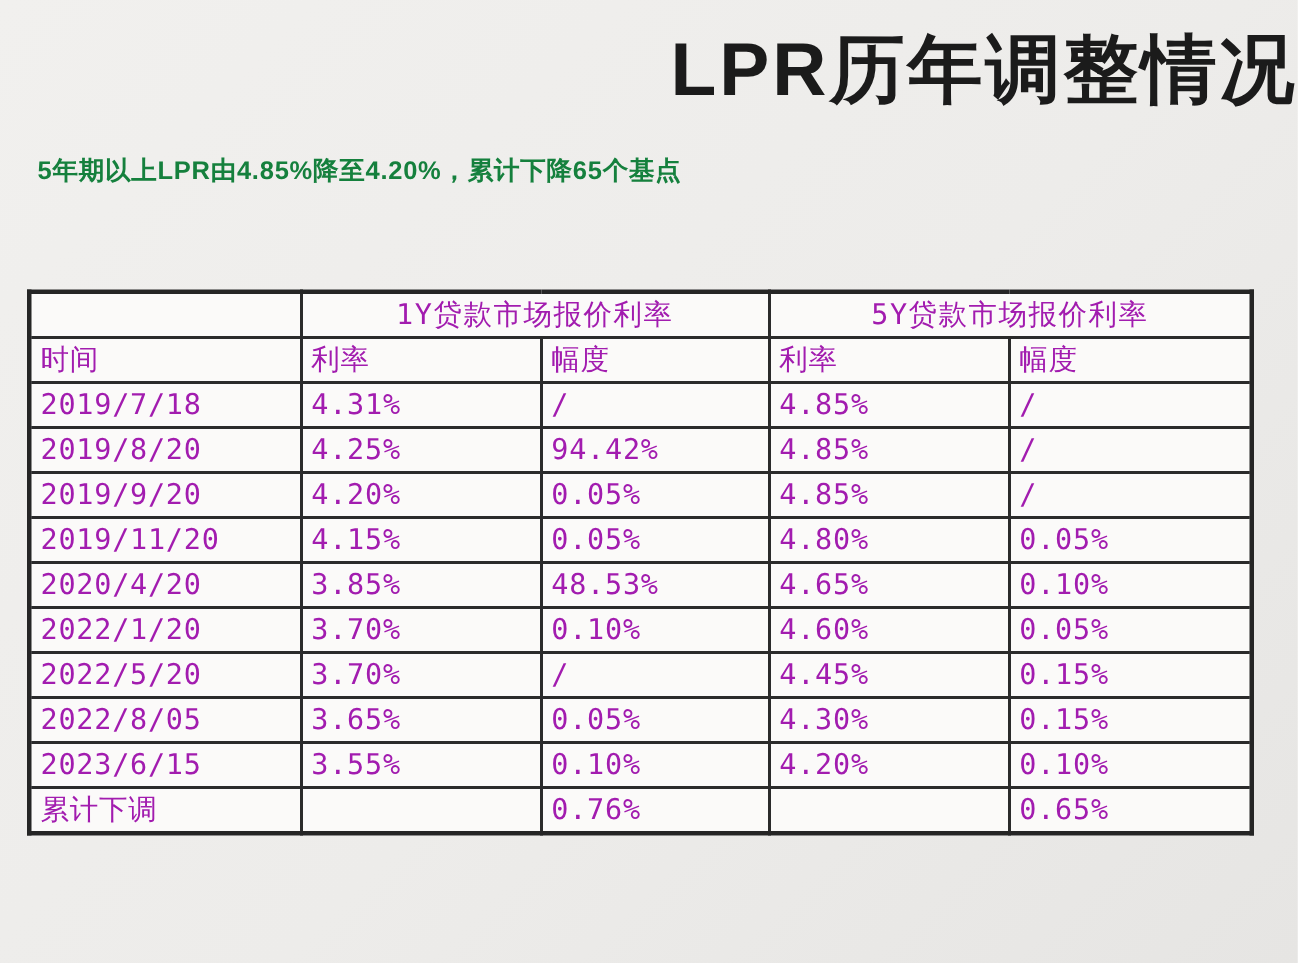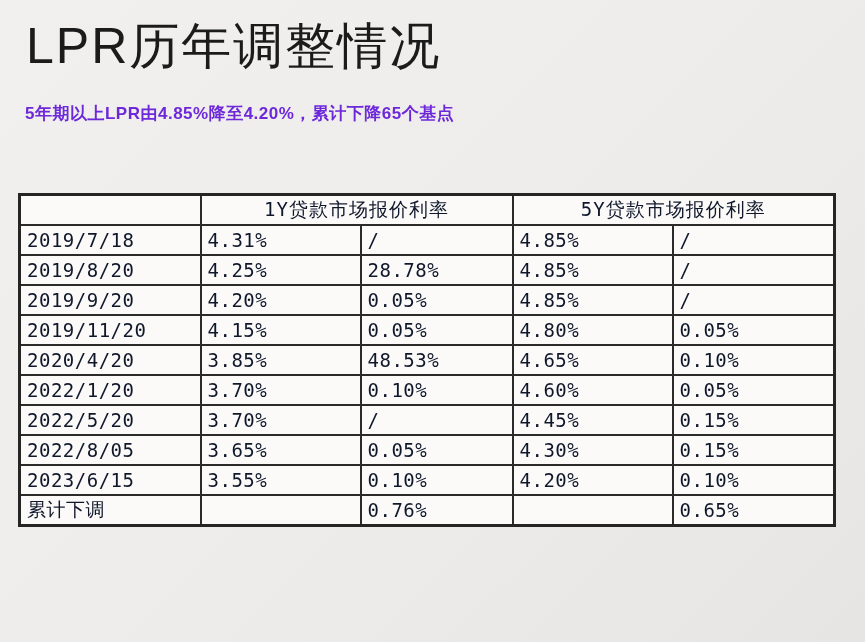--- a/index.html
+++ b/index.html
@@ -16,44 +16,45 @@
     position: relative;
     width: 865px;
     height: 642px;
     box-sizing: border-box;
     padding: 18px 0 0 0;
   }
   .page-title {
     margin: 0 0 0 26px;
     font-size: 50px;
     line-height: 1.15;
-    font-weight: 400;
+    font-weight: 700;
     letter-spacing: 2px;
     color: #1b1b1b;
     font-family: "Liberation Sans", sans-serif;
+    text-align: right;
   }
   .subtitle {
     margin: 26px 0 0 25px;
     font-size: 17px;
     font-weight: 700;
     letter-spacing: 0.5px;
-    color: #6d28d9;
+    color: #15803d;
   }
   table.lpr-table {
     position: absolute;
     left: 18px;
     top: 193px;
     width: 815px;
     border-collapse: collapse;
     table-layout: fixed;
     background: #fbfaf9;
     border: 3px solid #252525;
     font-family: "DejaVu Sans Mono", "Liberation Mono", monospace;
     font-size: 19px;
-    color: #0f172a;
+    color: #a21caf;
   }
   table.lpr-table th,
   table.lpr-table td {
     border: 2px solid #2b2b2b;
     height: 28px;
     padding: 0 6px;
     font-weight: normal;
     text-align: left;
     letter-spacing: 0.5px;
     white-space: nowrap;
@@ -89,33 +90,40 @@
       <col class="c-c1">
       <col class="c-r5">
       <col class="c-c5">
     </colgroup>
     <thead>
       <tr>
         <th class="blank"></th>
         <th class="group" colspan="2">1Y贷款市场报价利率</th>
         <th class="group" colspan="2">5Y贷款市场报价利率</th>
       </tr>
+      <tr>
+        <th>时间</th>
+        <th>利率</th>
+        <th>幅度</th>
+        <th>利率</th>
+        <th>幅度</th>
+      </tr>
     </thead>
     <tbody>
         <tr>
           <td>2019/7/18</td>
           <td>4.31%</td>
           <td>/</td>
           <td>4.85%</td>
           <td>/</td>
         </tr>
         <tr>
           <td>2019/8/20</td>
           <td>4.25%</td>
-          <td>28.78%</td>
+          <td>94.42%</td>
           <td>4.85%</td>
           <td>/</td>
         </tr>
         <tr>
           <td>2019/9/20</td>
           <td>4.20%</td>
           <td>0.05%</td>
           <td>4.85%</td>
           <td>/</td>
         </tr>

